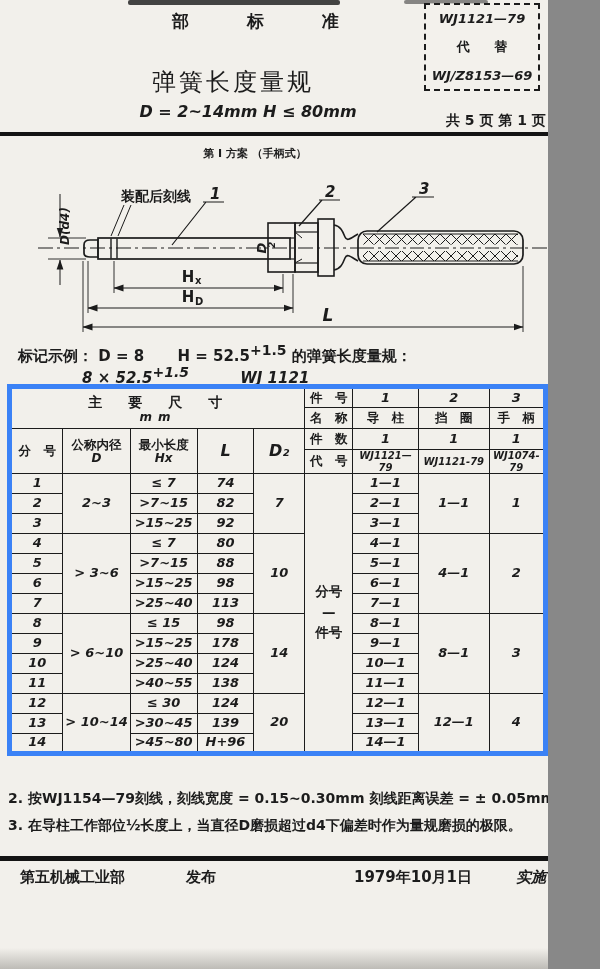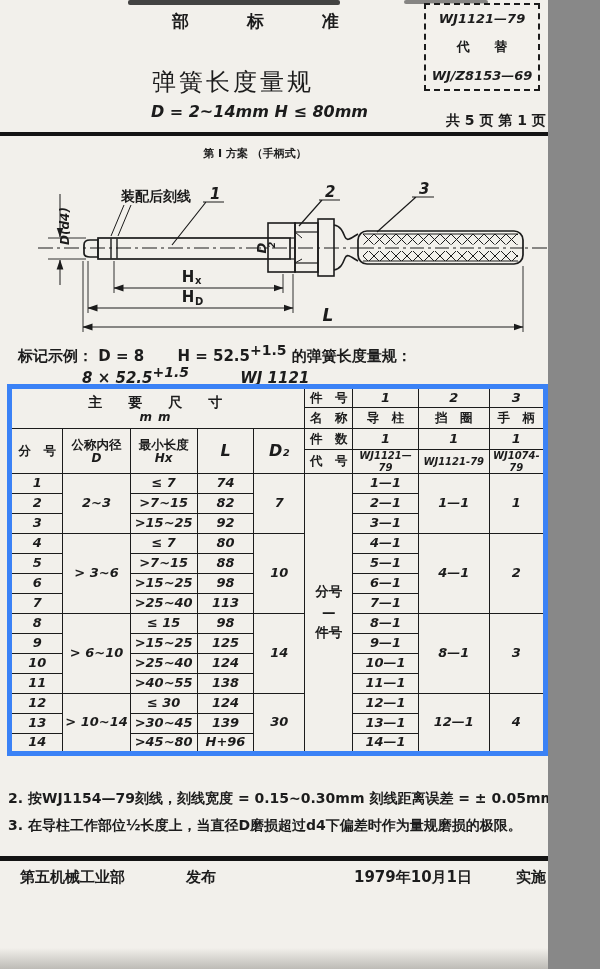--- a/index.html
+++ b/index.html
@@ -6,21 +6,21 @@
   body{font-family:"DejaVu Sans","Liberation Sans",sans-serif;background:#888;}
   #page{position:relative;width:548px;height:969px;background:#f2f0eb;overflow:hidden;color:#1c1c1c;}
   .abs{position:absolute;}
   
   .std-type{left:172px;top:10px;font-size:17px;font-weight:bold;letter-spacing:26px;white-space:nowrap;}
   .code-box{left:424px;top:3px;width:112px;height:84px;border:2px dashed #1c1c1c;
             display:flex;flex-direction:column;justify-content:space-around;align-items:center;
             font-size:13px;font-weight:bold;font-style:italic;background:rgba(244,242,237,.6);}
   .code-box .cb-mid{font-style:normal;letter-spacing:10px;text-indent:10px;}
   .doc-title{left:128px;top:66px;width:210px;text-align:center;font-size:24px;font-weight:normal;letter-spacing:3px;}
-  .spec-line{left:128px;top:102px;width:240px;text-align:right;font-size:16px;font-weight:bold;font-style:italic;white-space:nowrap;}
+  .spec-line{left:128px;top:102px;width:240px;text-align:center;font-size:16px;font-weight:bold;font-style:italic;white-space:nowrap;}
   .page-info{left:446px;top:112px;width:110px;font-size:14px;font-weight:bold;white-space:nowrap;}
   .rule{left:0;width:600px;height:4px;background:#141414;}
   .rule1{top:132px;}
   .rule2{top:856px;height:5px;}
   .scheme-hd{left:150px;top:146px;width:210px;text-align:center;font-size:11px;font-weight:bold;white-space:nowrap;}
   
   .mark1{left:18px;top:342px;font-size:15px;font-weight:bold;white-space:nowrap;}
   .mark2{left:82px;top:364px;font-size:15px;font-weight:bold;font-style:italic;white-space:nowrap;}
   .mark1 sup,.mark2 sup{font-size:14px;}
   .mk-gap1{display:inline-block;width:28px;}
@@ -37,21 +37,21 @@
   .tbl td.lat{font-style:italic;font-size:16px;}
   .tbl td.code{font-size:10px;font-style:italic;letter-spacing:0;}
   .tbl td.hd2{font-size:12.5px;}
   .tbl td.lbl div{margin:5px 0;font-size:13.5px;}
   .tbl td.num{font-style:italic;}
   
   .note{left:8px;width:580px;font-size:14px;font-weight:bold;white-space:nowrap;}
   .n1{top:763px;} .n2{top:790px;} .n3{top:817px;}
   
   .foot{top:868px;font-size:15px;font-weight:bold;white-space:nowrap;}
-  .f-issuer{left:20px;} .f-issue{left:186px;} .f-date{left:354px;} .f-impl{left:516px;}
+  .f-issuer{left:20px;} .f-issue{left:186px;} .f-date{left:354px;} .f-impl{left:516px;font-style:italic;}
   
   .smudge-a{left:128px;top:0;width:212px;height:5px;background:#242424;border-radius:2px;opacity:.85;}
   .smudge-b{left:404px;top:0;width:84px;height:4px;background:#2e2e2e;border-radius:2px;opacity:.55;}
   .shadow-right{left:548px;top:0;width:52px;height:969px;
      background:linear-gradient(to right,rgba(112,110,105,0),rgba(112,110,105,.45) 45%,rgba(95,93,89,.72));}
   .shadow-bottom{left:0;top:948px;width:600px;height:21px;
      background:linear-gradient(to bottom,rgba(125,123,118,0),rgba(125,123,118,.45));}
   
   .drawing{left:0;top:168px;}
   .drawing .ink{stroke:#1c1c1c;fill:none;}
@@ -291,41 +291,41 @@
           <td class="num">≤ 15</td>
           <td class="num">98</td>
           <td rowspan="4" class="num">14</td>
           <td class="num">8—1</td>
           <td rowspan="4" class="num">8—1</td>
           <td rowspan="4" class="num">3</td>
         </tr>
         <tr>
           <td class="num">9</td>
           <td class="num">&gt;15~25</td>
-          <td class="num">125</td>
+          <td class="num">178</td>
           <td class="num">9—1</td>
         </tr>
         <tr>
           <td class="num">10</td>
           <td class="num">&gt;25~40</td>
           <td class="num">124</td>
           <td class="num">10—1</td>
         </tr>
         <tr>
           <td class="num">11</td>
           <td class="num">&gt;40~55</td>
           <td class="num">138</td>
           <td class="num">11—1</td>
         </tr>
         <tr>
           <td class="num">12</td>
           <td rowspan="3" class="num">&gt; 10~14</td>
           <td class="num">≤ 30</td>
           <td class="num">124</td>
-          <td rowspan="3" class="num">30</td>
+          <td rowspan="3" class="num">20</td>
           <td class="num">12—1</td>
           <td rowspan="3" class="num">12—1</td>
           <td rowspan="3" class="num">4</td>
         </tr>
         <tr>
           <td class="num">13</td>
           <td class="num">&gt;30~45</td>
           <td class="num">139</td>
           <td class="num">13—1</td>
         </tr>

